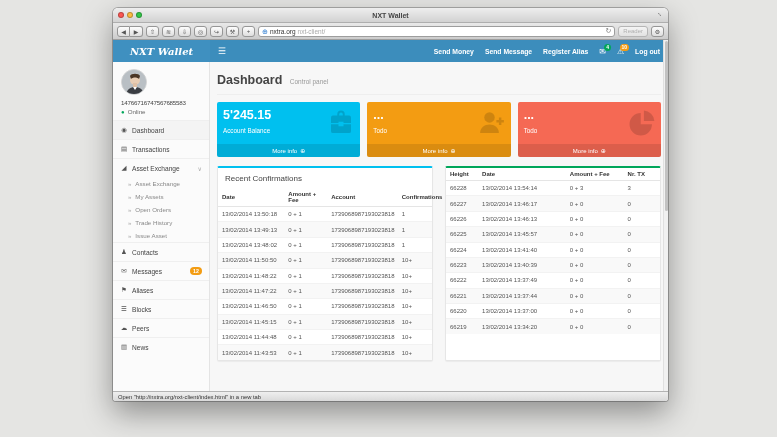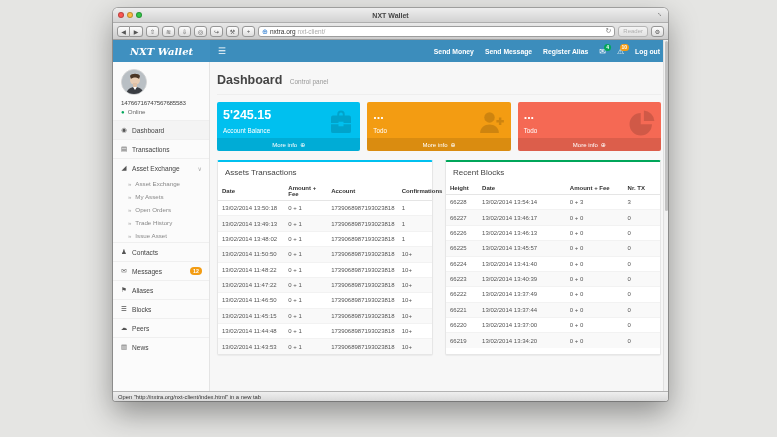--- a/index.html
+++ b/index.html
@@ -74,21 +74,21 @@
   
   .content { flex:1; overflow:hidden; padding:6px 7px; position:relative; }
   .page-header { padding:2px 0 6px 0; border-bottom:1px solid #eee; margin-bottom:7px; }
   .page-title { font-size:12.5px; color:#444; font-weight:bold; display:inline; }
   .page-subtitle { font-size:6.5px; color:#999; margin-left:3px; }
 
   .cards { display:flex; gap:7px; margin-bottom:9px; }
   .card { flex:1; border-radius:2px; color:#fff; position:relative; overflow:hidden; }
   .card-aqua{ background:#00c0ef; } .card-green{ background:#00a65a; }
   .card-yellow{ background:#f39c12; } .card-red{ background:#f56954; }
-  .card-body { padding:6px 6px 4px 6px; height:36px; position:relative; }
+  .card-body { padding:6px 6px 4px 6px; height:42px; position:relative; }
   .card-value { font-size:12.5px; font-weight:bold; }
   .card-label { font-size:6.3px; margin-top:5px; }
   .card-icon { position:absolute; right:4px; top:6px; width:30px; height:30px; color:rgba(0,0,0,.15); }
   .card-icon svg { width:100%; height:100%; fill:rgba(0,0,0,.15); }
   .card-icon.code-txt { font-size:17px; font-weight:bold; color:rgba(0,0,0,.15); width:auto; top:8px; }
   .card-footer { height:13px; background:rgba(0,0,0,.1); display:flex; align-items:center; justify-content:center;
                  gap:3px; font-size:6px; color:#fff; }
 
   .boxes { display:flex; gap:12px; }
   .box { flex:1; background:#fff; border:1px solid #e6e6e6; border-radius:2px;
@@ -305,21 +305,21 @@
             </div>
             <div class="card-footer">
               <span>More info</span>
               <span>⊕</span>
             </div>
           </div>
         </div>
 
         <div class="boxes">
           <div class="box top-aqua">
-            <div class="box-title">Assets Transactions</div>
+            <div class="box-title">Recent Confirmations</div>
             <table class="tx-table">
               <colgroup>
                   <col class="c1">
                   <col class="c2">
                   <col class="c3">
                   <col class="c4">
                 </colgroup>
               <thead>
                   <tr>
                 <th>Date</th>
@@ -387,21 +387,20 @@
                     <td>13/02/2014 11:43:53</td>
                     <td>0 + 1</td>
                     <td>1739068987193023818</td>
                     <td>10+</td>
                   </tr>
               </tbody>
             </table>
           </div>
 
           <div class="box top-green">
-            <div class="box-title">Recent Blocks</div>
             <table class="bk-table">
               <colgroup>
                   <col class="c1">
                   <col class="c2">
                   <col class="c3">
                   <col class="c4">
                 </colgroup>
               <thead>
                   <tr>
                 <th>Height</th>

